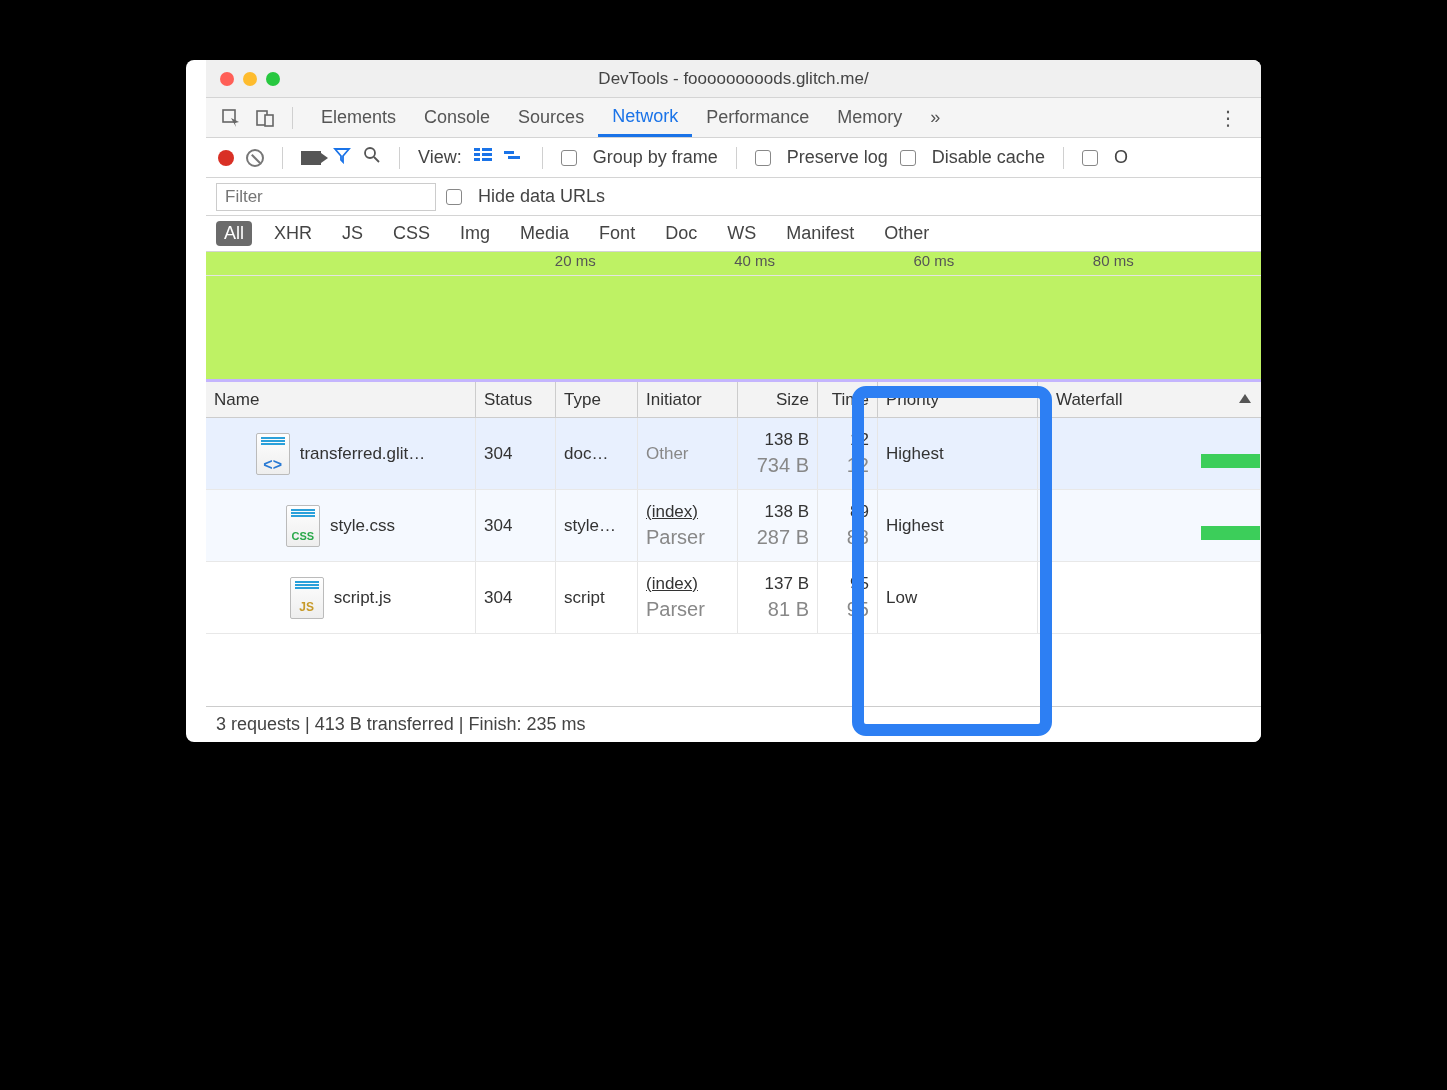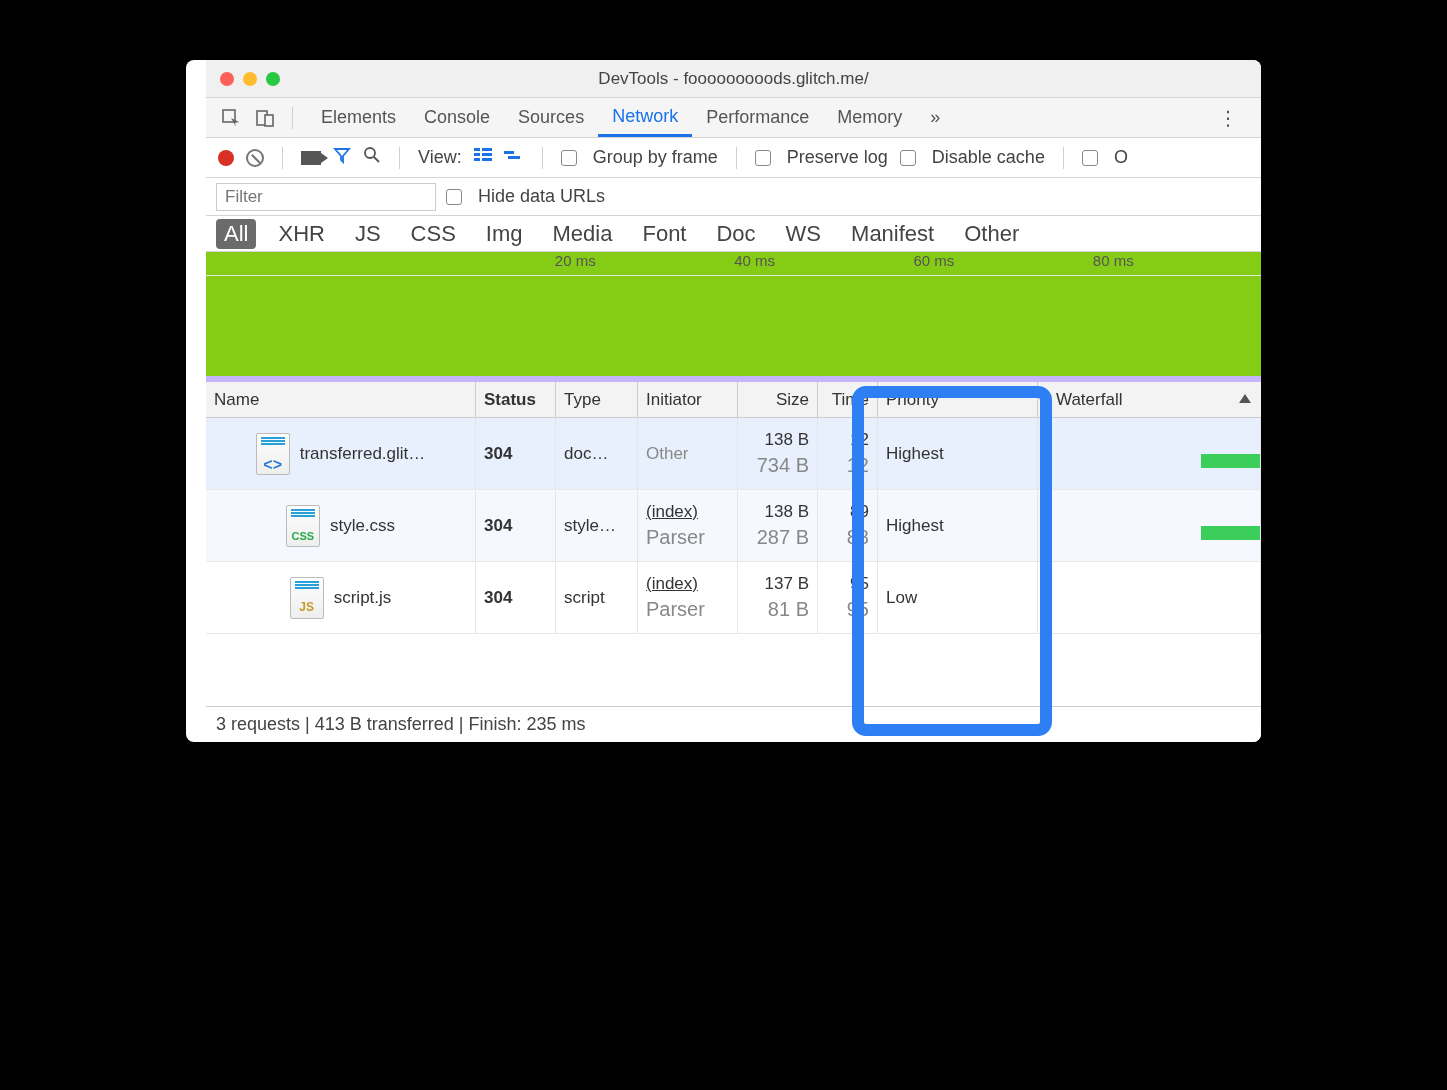--- a/index.html
+++ b/index.html
@@ -67,38 +67,38 @@
 
   .filterbar {
     height:38px; display:flex; align-items:center; border-bottom:1px solid #d4d4d4;
     background:#fff; font-size:18px; color:#444;
   }
   .filter-input {
     width:220px; height:28px; border:1px solid #ccc; margin:0 10px; padding:0 8px; font-size:17px; color:#888;
   }
   .type-filters {
     height:36px; display:flex; align-items:center; gap:14px; padding:0 10px;
-    border-bottom:1px solid #d4d4d4; font-size:22px; color:#444;
+    border-bottom:1px solid #d4d4d4; font-size:18px; color:#444;
   }
   .pill { padding:2px 8px; border-radius:4px; }
   .pill.active { background:#6b6b6b; color:#fff; }
 
   .timeline {
-    height:130px; border-bottom:6px solid #c4b5fd; position:relative; background:#84cc16;text-decoration:underline;
+    height:130px; border-bottom:3px solid #c4b5fd; position:relative; background:#bef264;text-decoration:underline;
   }
   .timeline .ticks { height:24px; border-bottom:1px solid #e4e4e4; position:relative; }
   .tick { position:absolute; top:0; font-size:15px; color:#555; transform:translateX(-50%); }
 
   .grid-header {
     display:flex; height:36px; background:#f3f3f3; border-bottom:1px solid #ccc; font-size:17px; color:#333;
   }
   .gh { display:flex; align-items:center; padding:0 8px; border-right:1px solid #ccc; overflow:hidden; white-space:nowrap;}
   .gh:last-child{border-right:none;}
   .col-name{width:270px;}
-  .col-status{width:80px;font-weight:bold;}
+  .col-status{width:80px;}
   .col-type{width:82px;}
   .col-init{width:100px;}
   .col-size{width:80px; justify-content:flex-end;}
   .col-time{width:60px; justify-content:flex-end;}
   .col-prio{width:160px;}
   .col-wf{flex:1; position:relative;}
   .sort-tri{ position:absolute; right:10px; top:12px; width:0;height:0;border-left:6px solid transparent;border-right:6px solid transparent;border-bottom:9px solid #555;}
 
   .grid-body { background:#fff; }
   .row { display:flex; height:72px; border-bottom:1px solid #e8e8e8; font-size:17px; color:#333;}

